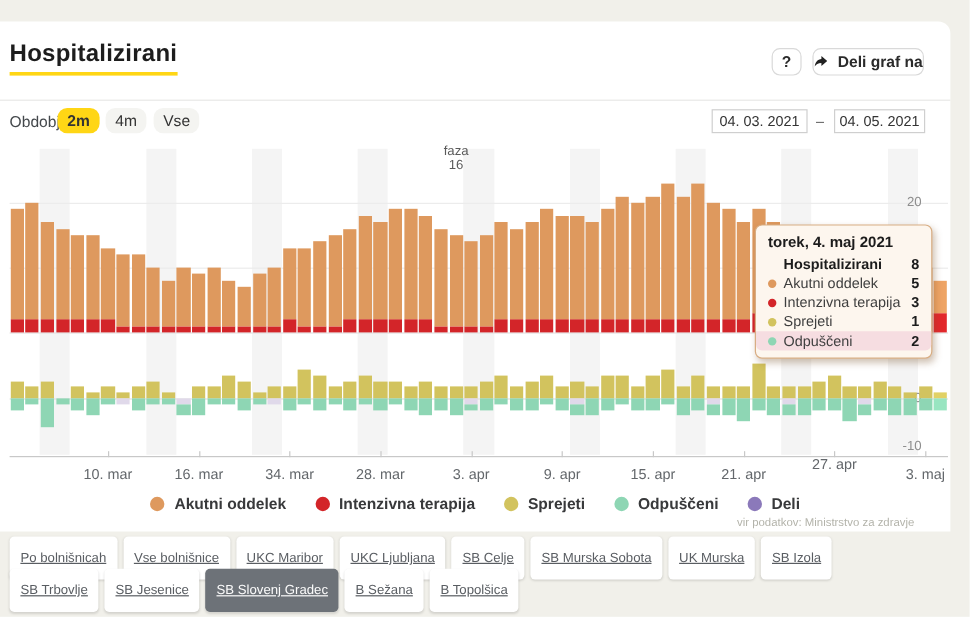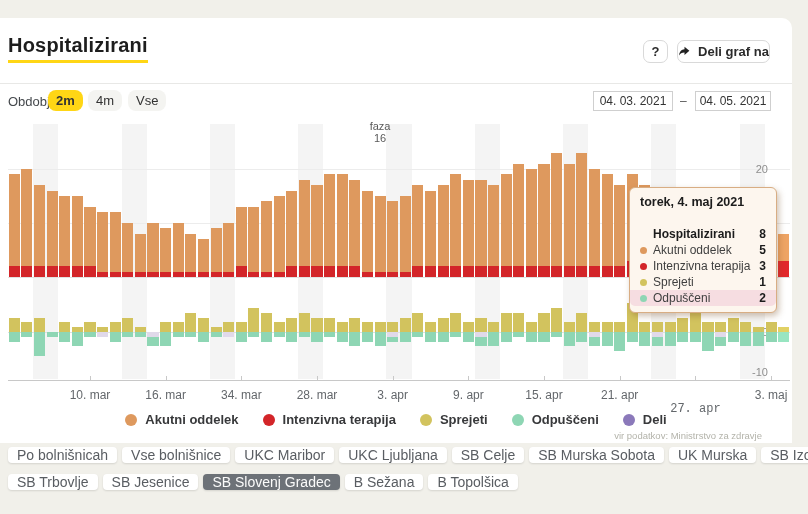--- a/index.html
+++ b/index.html
@@ -35,41 +35,41 @@
   .axisline { position:absolute; height:1px; background:#c8c8c8; }
   .tick { position:absolute; width:1px; background:#c8c8c8; }
   .ylab { position:absolute; font-size:11px; color:#8e8e8e; }
   .xlab { position:absolute; font-size:12px; color:#63676b; transform:translateX(-50%); white-space:nowrap; }
   .bar { position:absolute; }
   .anno { position:absolute; font-size:11px; color:#5a5a5a; transform:translateX(-50%); text-align:center; line-height:12px; }
 
   #tooltip { position:absolute; left:629px; top:187px; width:148px; background:#fdf6ee;
              border:1px solid #d8ad83; border-radius:6px; box-shadow:2px 3px 6px rgba(120,80,40,.35);
              padding:7px 10px 6px 10px; font-size:12px; color:#3f3f3f; }
-  #tooltip .tt-date { font-weight:bold; font-size:12.5px; color:#1c1c1c; margin-bottom:17px; }
+  #tooltip .tt-date { font-weight:bold; font-size:12.5px; color:#1c1c1c; margin-bottom:3px; }
   .tt-row { display:flex; align-items:center; height:16px; }
   .tt-row .dot { width:7px; height:7px; border-radius:50%; margin-right:6px; flex:none; }
   .tt-row .lbl { flex:1; white-space:nowrap; }
   .tt-row .val { font-weight:bold; color:#1c1c1c; }
   .tt-row.total { padding-left:13px; font-weight:bold; color:#1c1c1c; }
   .tt-row.hl { background:#f6dde1; margin:0 -10px; padding:0 10px; border-radius:0 0 5px 5px; }
 
   #legend { position:absolute; left:0; top:412px; width:792px; display:flex; justify-content:center; gap:24px; }
   .leg-item { display:flex; align-items:center; gap:8px; cursor:pointer; }
   .leg-dot { width:12px; height:12px; border-radius:50%; }
   .leg-lbl { font-size:13px; font-weight:bold; color:#38393b; }
 
   #source { position:absolute; right:46px; top:430px; font-size:9.5px; color:#b3b3aa; }
 
   .filters-row { position:absolute; left:8px; display:flex; gap:5px; }
   #filters-row-0 { top:447px; }
   #filters-row-1 { top:474px; }
-  .filter-btn { background:#fff; border:none; border-radius:4px; padding:0 9px; font-size:14px;
+  .filter-btn { background:#fff; border:none; border-radius:4px; padding:12px 9px; font-size:11px;
                 color:#595d62; font-family:"Liberation Sans",sans-serif; cursor:pointer;
-                box-shadow:0 1px 2px rgba(0,0,0,.12); white-space:nowrap; }
+                box-shadow:0 1px 2px rgba(0,0,0,.12); white-space:nowrap;text-decoration:underline; }
   .filter-btn.selected { background:#6d7278; color:#fbfbfb; }
 </style>
 </head>
 <body>
 
 <div id="stage">
   <div id="card"></div>
 
   <div class="page-title">Hospitalizirani</div>
 
@@ -127,21 +127,21 @@
       <div class="xlab" style="left: 317px; top: 388px;">28. mar</div>
       <div class="tick" style="left: 392.7px; top: 376px; height: 5px;"></div>
       <div class="xlab" style="left: 392.7px; top: 388px;">3. apr</div>
       <div class="tick" style="left: 468.4px; top: 376px; height: 5px;"></div>
       <div class="xlab" style="left: 468.4px; top: 388px;">9. apr</div>
       <div class="tick" style="left: 544px; top: 376px; height: 5px;"></div>
       <div class="xlab" style="left: 544px; top: 388px;">15. apr</div>
       <div class="tick" style="left: 619.7px; top: 376px; height: 5px;"></div>
       <div class="xlab" style="left: 619.7px; top: 388px;">21. apr</div>
       <div class="tick" style="left: 695.4px; top: 376px; height: 5px;"></div>
-      <div class="xlab" style="left: 695.4px; top: 402px; font-family: Liberation Mono, monospace;">27. apr</div>
+      <div class="xlab" style="left: 695.4px; top: 380px;">27. apr</div>
       <div class="tick" style="left: 771.1px; top: 376px; height: 5px;"></div>
       <div class="xlab" style="left: 771.1px; top: 388px;">3. maj</div>
       <div class="anno" style="left: 380.1px; top: 120px;">faza<br>16</div>
       <div class="bar" style="left: 8.7px; width: 11.2px; top: 266.2px; height: 10.8px; background: rgb(211, 37, 41);"></div>
       <div class="bar" style="left: 8.7px; width: 11.2px; top: 174.4px; height: 91.8px; background: rgb(222, 153, 94);"></div>
       <div class="bar" style="left: 8.7px; width: 11.2px; top: 317.6px; height: 14.4px; background: rgb(210, 195, 94);"></div>
       <div class="bar" style="left: 8.7px; width: 11.2px; top: 332px; height: 9.6px; background: rgb(142, 214, 180);"></div>
       <div class="bar" style="left: 21.3px; width: 11.2px; top: 266.2px; height: 10.8px; background: rgb(211, 37, 41);"></div>
       <div class="bar" style="left: 21.3px; width: 11.2px; top: 169px; height: 97.2px; background: rgb(222, 153, 94);"></div>
       <div class="bar" style="left: 21.3px; width: 11.2px; top: 322.4px; height: 9.6px; background: rgb(210, 195, 94);"></div>

